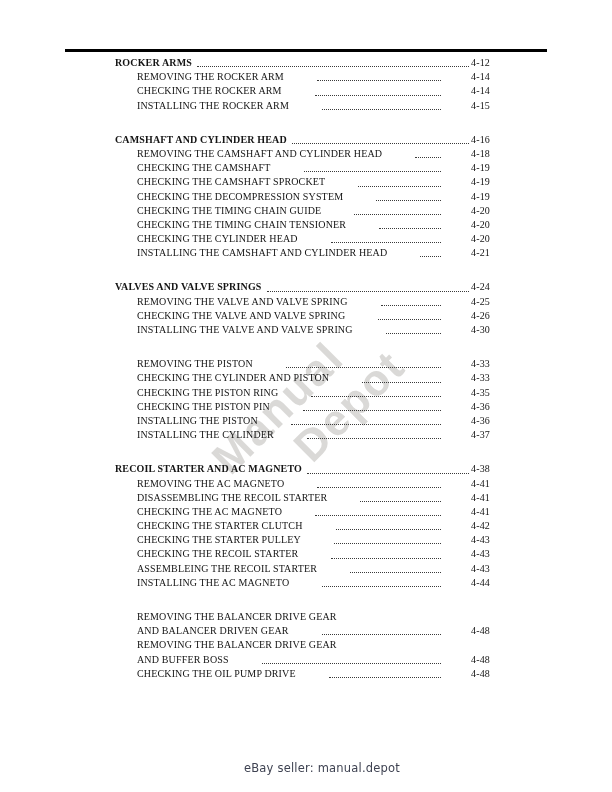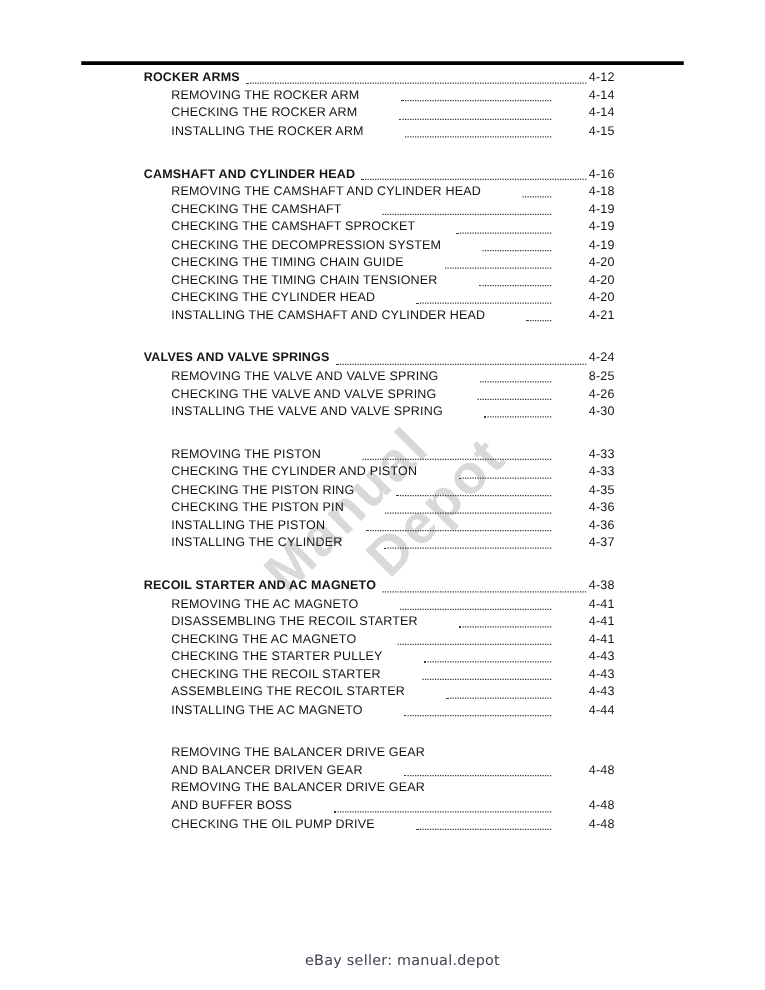--- a/index.html
+++ b/index.html
@@ -5,21 +5,21 @@
   html,body{margin:0;padding:0;background:#ffffff;}
   .sheet{
     position:relative;width:612px;height:792px;background:#ffffff;
     font-family:"Liberation Sans","DejaVu Sans",sans-serif;overflow:hidden;
   }
   .rule{position:absolute;left:65px;top:49px;width:482px;height:3px;background:#000;}
   .toc{
     position:absolute;left:115px;top:56px;width:382px;z-index:2;
     font-size:10px;color:#141414;letter-spacing:0.15px;
   }
-  .section{margin-bottom:20px;}
+  .section{margin-bottom:20px;font-family:Liberation Serif, serif;}
   .row{display:flex;height:14.2px;line-height:14.2px;white-space:nowrap;}
   .header-row .title{font-weight:bold;}
   .item .row{margin-left:22px;gap:28px;}
   .item .row.cont{}
   .leader{flex:1 1 auto;position:relative;min-width:8px;}
   .leader::after{
     content:"";position:absolute;left:5px;right:2px;bottom:3px;
     border-bottom:1.6px dotted #3a3a3a;
   }
   .leader.hidden{visibility:hidden;}
@@ -153,21 +153,21 @@
     <div class="row header-row">
       <span class="title">VALVES AND VALVE SPRINGS</span>
       <span class="leader"></span>
       <span class="pagenum">4-24</span>
     </div>
     <div class="items">
           <div class="item">
   <div class="row">
     <span class="text">REMOVING THE VALVE AND VALVE SPRING</span>
     <span class="leader"></span>
-    <span class="pagenum">8-25</span>
+    <span class="pagenum">4-25</span>
   </div>
 </div>
           <div class="item">
   <div class="row">
     <span class="text">CHECKING THE VALVE AND VALVE SPRING</span>
     <span class="leader"></span>
     <span class="pagenum">4-26</span>
   </div>
 </div>
           <div class="item">
@@ -250,20 +250,27 @@
 </div>
           <div class="item">
   <div class="row">
     <span class="text">CHECKING THE AC MAGNETO</span>
     <span class="leader"></span>
     <span class="pagenum">4-41</span>
   </div>
 </div>
           <div class="item">
   <div class="row">
+    <span class="text">CHECKING THE STARTER CLUTCH</span>
+    <span class="leader"></span>
+    <span class="pagenum">4-42</span>
+  </div>
+</div>
+          <div class="item">
+  <div class="row">
     <span class="text">CHECKING THE STARTER PULLEY</span>
     <span class="leader"></span>
     <span class="pagenum">4-43</span>
   </div>
 </div>
           <div class="item">
   <div class="row">
     <span class="text">CHECKING THE RECOIL STARTER</span>
     <span class="leader"></span>
     <span class="pagenum">4-43</span>

